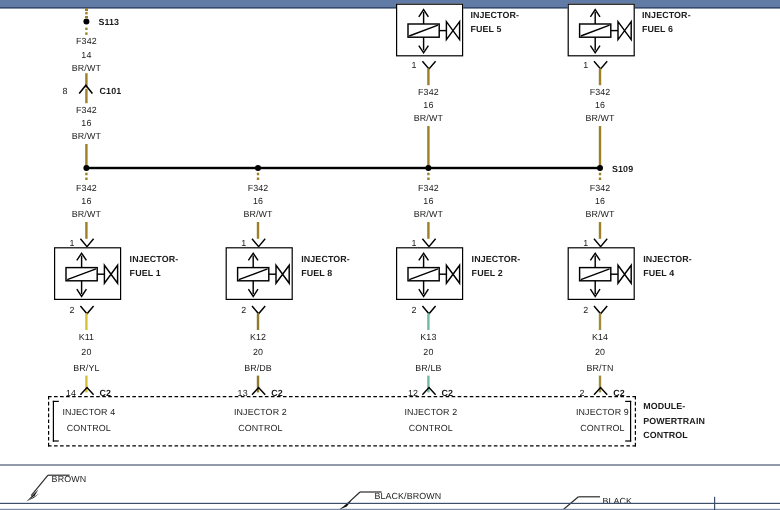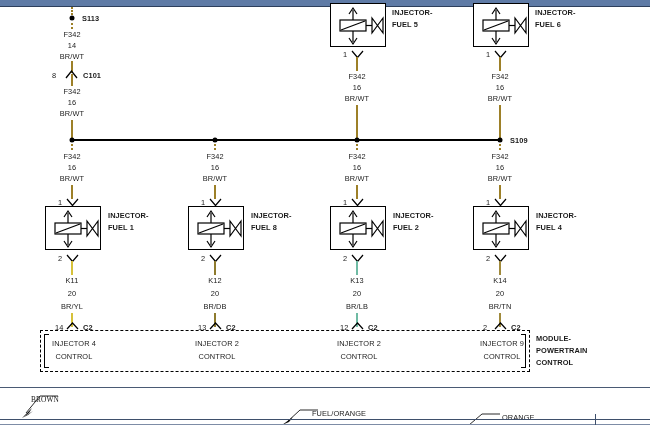--- a/index.html
+++ b/index.html
@@ -408,36 +408,36 @@
   <div class="rule" style="left:0px; top:387px; width:650px;"></div>
 
   <div style="position:absolute; left:20px; top:391px;">
     <svg width="60" height="28" viewBox="0 0 60 28">
       <line x1="38" y1="5" x2="20" y2="5" stroke="#2b2b2b" stroke-width="1"></line>
       <line x1="20" y1="5" x2="6" y2="22" stroke="#2b2b2b" stroke-width="1"></line>
       <polygon points="2,27 12,17 9,22" fill="#111"></polygon>
       <polygon points="2,27 13,20 8,24" fill="#111"></polygon>
     </svg>
   </div>
-  <div class="txt" style="left:31px; top:395px;font-family:Liberation Serif, serif;">BROWN</div>
+  <div class="txt" style="left:43px; top:395px;">BROWN</div>
 
   <div style="position:absolute; left:280px; top:406px;">
     <svg width="60" height="20" viewBox="0 0 60 20">
       <line x1="38" y1="4" x2="20" y2="4" stroke="#2b2b2b" stroke-width="1"></line>
       <line x1="20" y1="4" x2="7" y2="16" stroke="#2b2b2b" stroke-width="1"></line>
       <polygon points="2,19 13,11 9,16" fill="#111"></polygon>
     </svg>
   </div>
-  <div class="txt" style="left:312px; top:409px;">FUEL/ORANGE</div>
+  <div class="txt" style="left:312px; top:409px;">BLACK/BROWN</div>
 
   <div style="position:absolute; left:460px; top:410px;">
     <svg width="60" height="16" viewBox="0 0 60 16">
       <line x1="40" y1="4" x2="22" y2="4" stroke="#2b2b2b" stroke-width="1"></line>
       <line x1="22" y1="4" x2="9" y2="15" stroke="#2b2b2b" stroke-width="1"></line>
     </svg>
   </div>
-  <div class="txt" style="left:502px; top:413px;">ORANGE</div>
+  <div class="txt" style="left:502px; top:413px;">BLACK</div>
 
   <div class="rule" style="left:0px; top:419px; width:650px; background:#3e4f6b; height:1px;"></div>
   <div class="rule" style="left:0px; top:424px; width:650px; background:#7d8ca6; height:1px;"></div>
   <div style="position:absolute; left:595px; top:414px; width:1px; height:11px; background:#3e4f6b;"></div>
 
 </div>
 
 </body></html>

